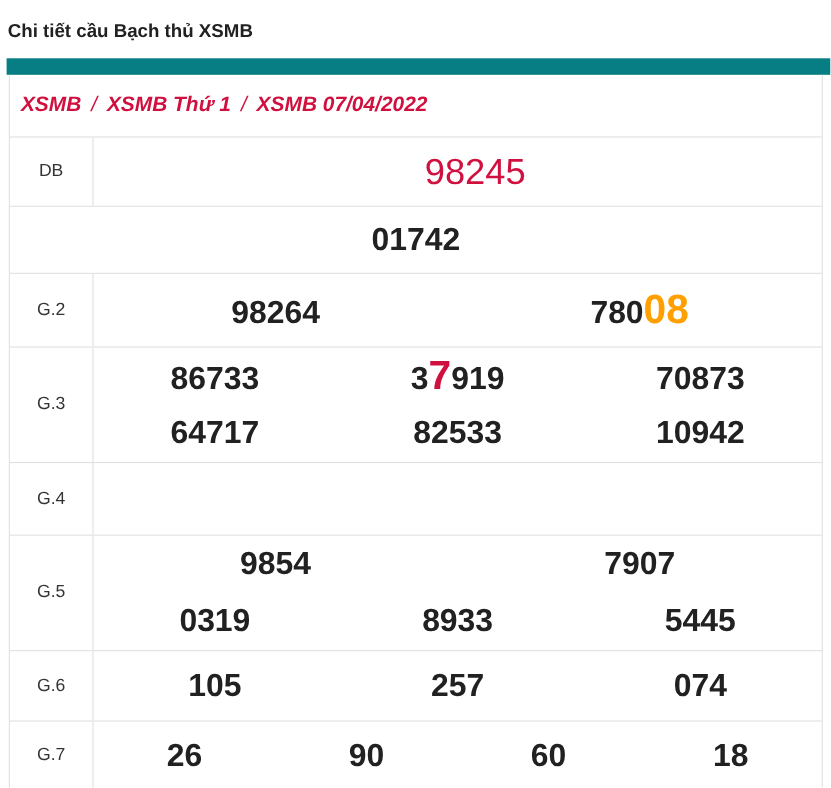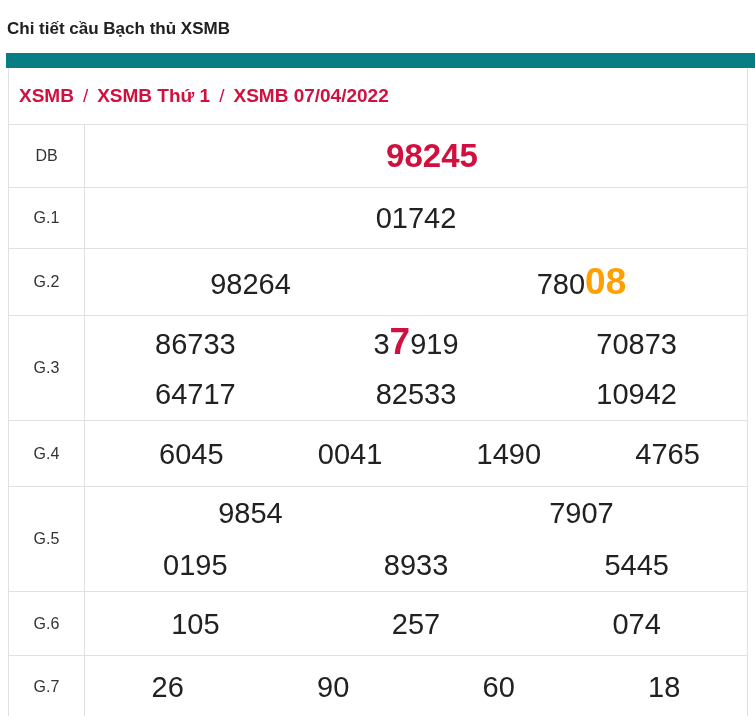--- a/index.html
+++ b/index.html
@@ -22,21 +22,21 @@
   }
   .panel{
     margin:0 7px 0 8px;
     border-left:1px solid var(--border);
     border-right:1px solid var(--border);
   }
   .breadcrumb{
     display:flex;align-items:center;
     min-height:57px;padding-left:10px;
     border-bottom:1px solid var(--border);
-    font-size:19px;font-weight:700;color:var(--crimson);
+    font-size:19px;font-weight:700;color:var(--crimson);font-style:italic;
   }
   .bc-item{color:var(--crimson);text-decoration:none;cursor:pointer;}
   .bc-sep{margin:0 9px;color:var(--crimson);font-weight:400;}
   .row{
     display:flex;align-items:stretch;
     border-bottom:1px solid var(--border);
   }
   .rows .row:nth-child(1){min-height:63px;gap:32px;}
   .rows .row:nth-child(2){min-height:61px;}
   .rows .row:nth-child(3){min-height:67px;}
@@ -49,24 +49,24 @@
     width:76px;flex:0 0 76px;
     display:flex;align-items:center;justify-content:center;
     border-right:1px solid var(--border);
     font-size:16px;color:var(--label-color);
   }
   .row-values{
     flex:1;display:flex;flex-direction:column;justify-content:center;
   }
   .vline{display:flex;align-items:baseline;height:52px;line-height:52px;}
   .cell{flex:1;text-align:center;white-space:nowrap;}
-  .seg-n{font-size:29px;font-weight:400;color:var(--text-dark);}
+  .seg-n{font-size:29px;font-weight:700;color:var(--text-dark);}
   .seg-r{font-size:37px;font-weight:700;color:var(--crimson);}
   .seg-o{font-size:37px;font-weight:700;color:var(--orange);margin-top:16px;}
-  .seg-db{font-size:33px;font-weight:700;color:var(--crimson);}
+  .seg-db{font-size:33px;font-weight:400;color:var(--crimson);}
 </style>
 </head>
 <body>
 
 <h1 class="page-title">Chi tiết cầu Bạch thủ XSMB</h1>
 
 <div class="teal-bar"></div>
 
 <div class="panel">
   <nav class="breadcrumb">
@@ -79,21 +79,20 @@
   <div class="rows">
       <div class="row">
         <div class="row-label">DB</div>
         <div class="row-values">
           <div class="vline">
             <div class="cell"><span class="seg-db">98245</span></div>
           </div>
         </div>
       </div>
       <div class="row">
-        <div class="row-label">G.1</div>
         <div class="row-values">
           <div class="vline">
             <div class="cell"><span class="seg-n">01742</span></div>
           </div>
         </div>
       </div>
       <div class="row">
         <div class="row-label">G.2</div>
         <div class="row-values">
           <div class="vline">
@@ -112,38 +111,30 @@
           </div>
           <div class="vline">
             <div class="cell"><span class="seg-n">64717</span></div>
             <div class="cell"><span class="seg-n">82533</span></div>
             <div class="cell"><span class="seg-n">10942</span></div>
           </div>
         </div>
       </div>
       <div class="row">
         <div class="row-label">G.4</div>
-        <div class="row-values">
-          <div class="vline">
-            <div class="cell"><span class="seg-n">6045</span></div>
-            <div class="cell"><span class="seg-n">0041</span></div>
-            <div class="cell"><span class="seg-n">1490</span></div>
-            <div class="cell"><span class="seg-n">4765</span></div>
-          </div>
-        </div>
       </div>
       <div class="row">
         <div class="row-label">G.5</div>
         <div class="row-values">
           <div class="vline">
             <div class="cell"><span class="seg-n">9854</span></div>
             <div class="cell"><span class="seg-n">7907</span></div>
           </div>
           <div class="vline">
-            <div class="cell"><span class="seg-n">0195</span></div>
+            <div class="cell"><span class="seg-n">0319</span></div>
             <div class="cell"><span class="seg-n">8933</span></div>
             <div class="cell"><span class="seg-n">5445</span></div>
           </div>
         </div>
       </div>
       <div class="row">
         <div class="row-label">G.6</div>
         <div class="row-values">
           <div class="vline">
             <div class="cell"><span class="seg-n">105</span></div>

